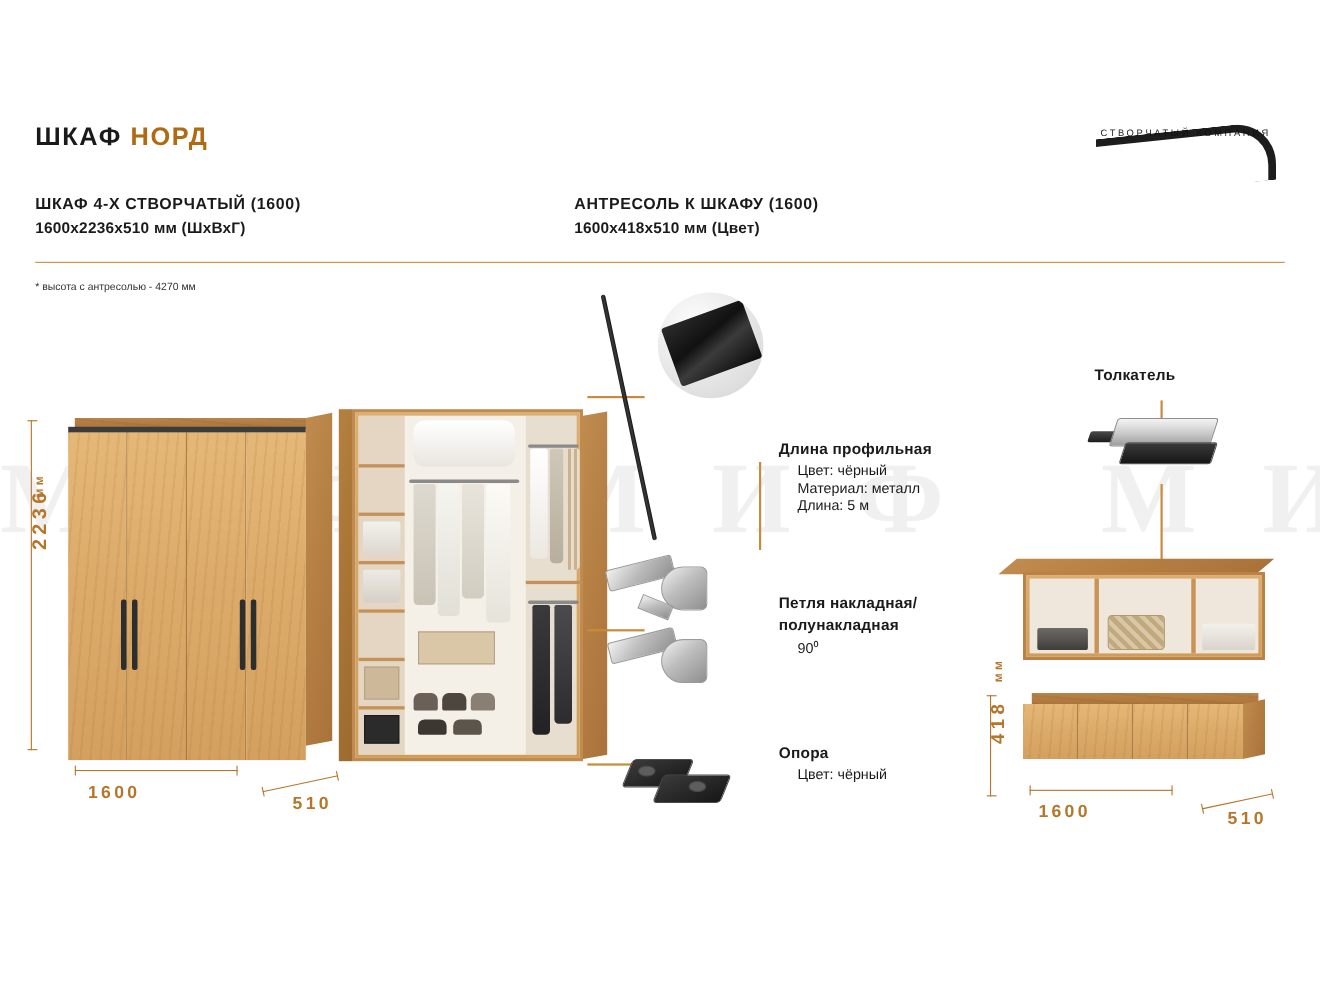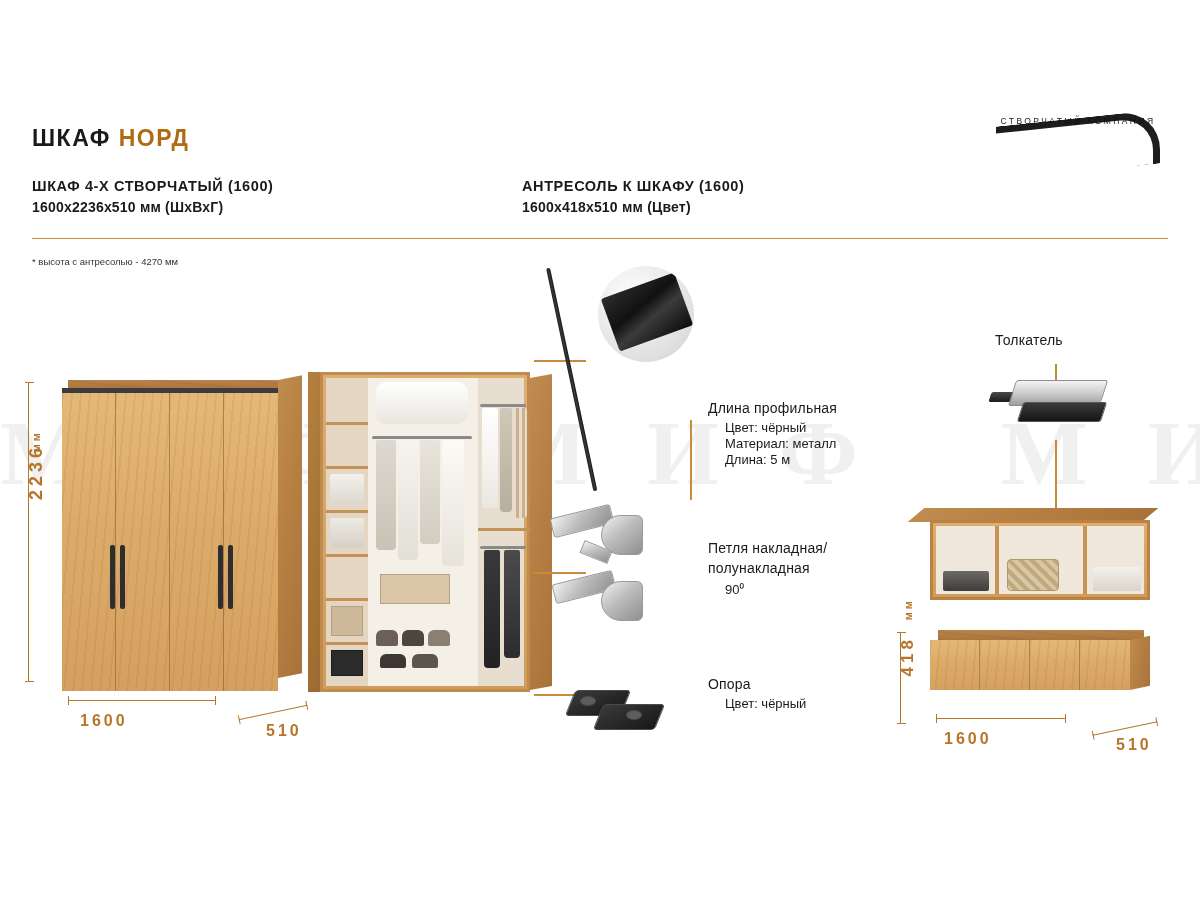--- a/index.html
+++ b/index.html
@@ -22,21 +22,21 @@
     font-size:92px;
     font-weight:bold;
     letter-spacing:60px;
     color:#f0f0f0;
     white-space:nowrap;
     user-select:none;
     z-index:0;
   }
 
   
-  .header { position:absolute; top:125px; left:32px; z-index:3; }
+  .header { position:absolute; top:111px; left:32px; z-index:3; }
   .title { font-size:23px; font-weight:bold; letter-spacing:1.5px; }
   .title .accent { color:#b06a12; }
 
   .subcols { position:absolute; top:178px; left:32px; width:1000px; z-index:3; }
   .col-a { position:absolute; left:0; top:0; }
   .col-b { position:absolute; left:490px; top:0; }
   .sub-title { font-size:14.5px; font-weight:bold; letter-spacing:.6px; }
   .sub-dims { font-size:14px; font-weight:bold; margin-top:5px; letter-spacing:.2px; }
 
   .rule {
@@ -135,21 +135,21 @@
     position:absolute; left:210px; top:6px; width:22px; height:312px;
     background:linear-gradient(100deg,#c08b4e,#a97239);
     transform:skewY(-10deg); transform-origin:left top;
   }
 
   
   .conn { position:absolute; background:#c98b3b; z-index:2; }
 
   
   .callout { position:absolute; z-index:3; }
-  .callout h4 { margin:0 0 4px; font-size:14px; font-weight:normal; letter-spacing:.2px; }
+  .callout h4 { margin:0 0 4px; font-size:14px; font-weight:bold; letter-spacing:.2px; }
   .callout p { margin:1px 17px; font-size:13px; }
 
   
   #handle-rail {
     position:absolute; left:546px; top:268px; width:152px; height:228px; z-index:2;
     transform:rotate(0deg);
   }
   .rail-bar {
     position:absolute; left:0; top:0; width:4px; height:228px;
     background:linear-gradient(90deg,#1d1d1d,#3a3a3a,#101010);

